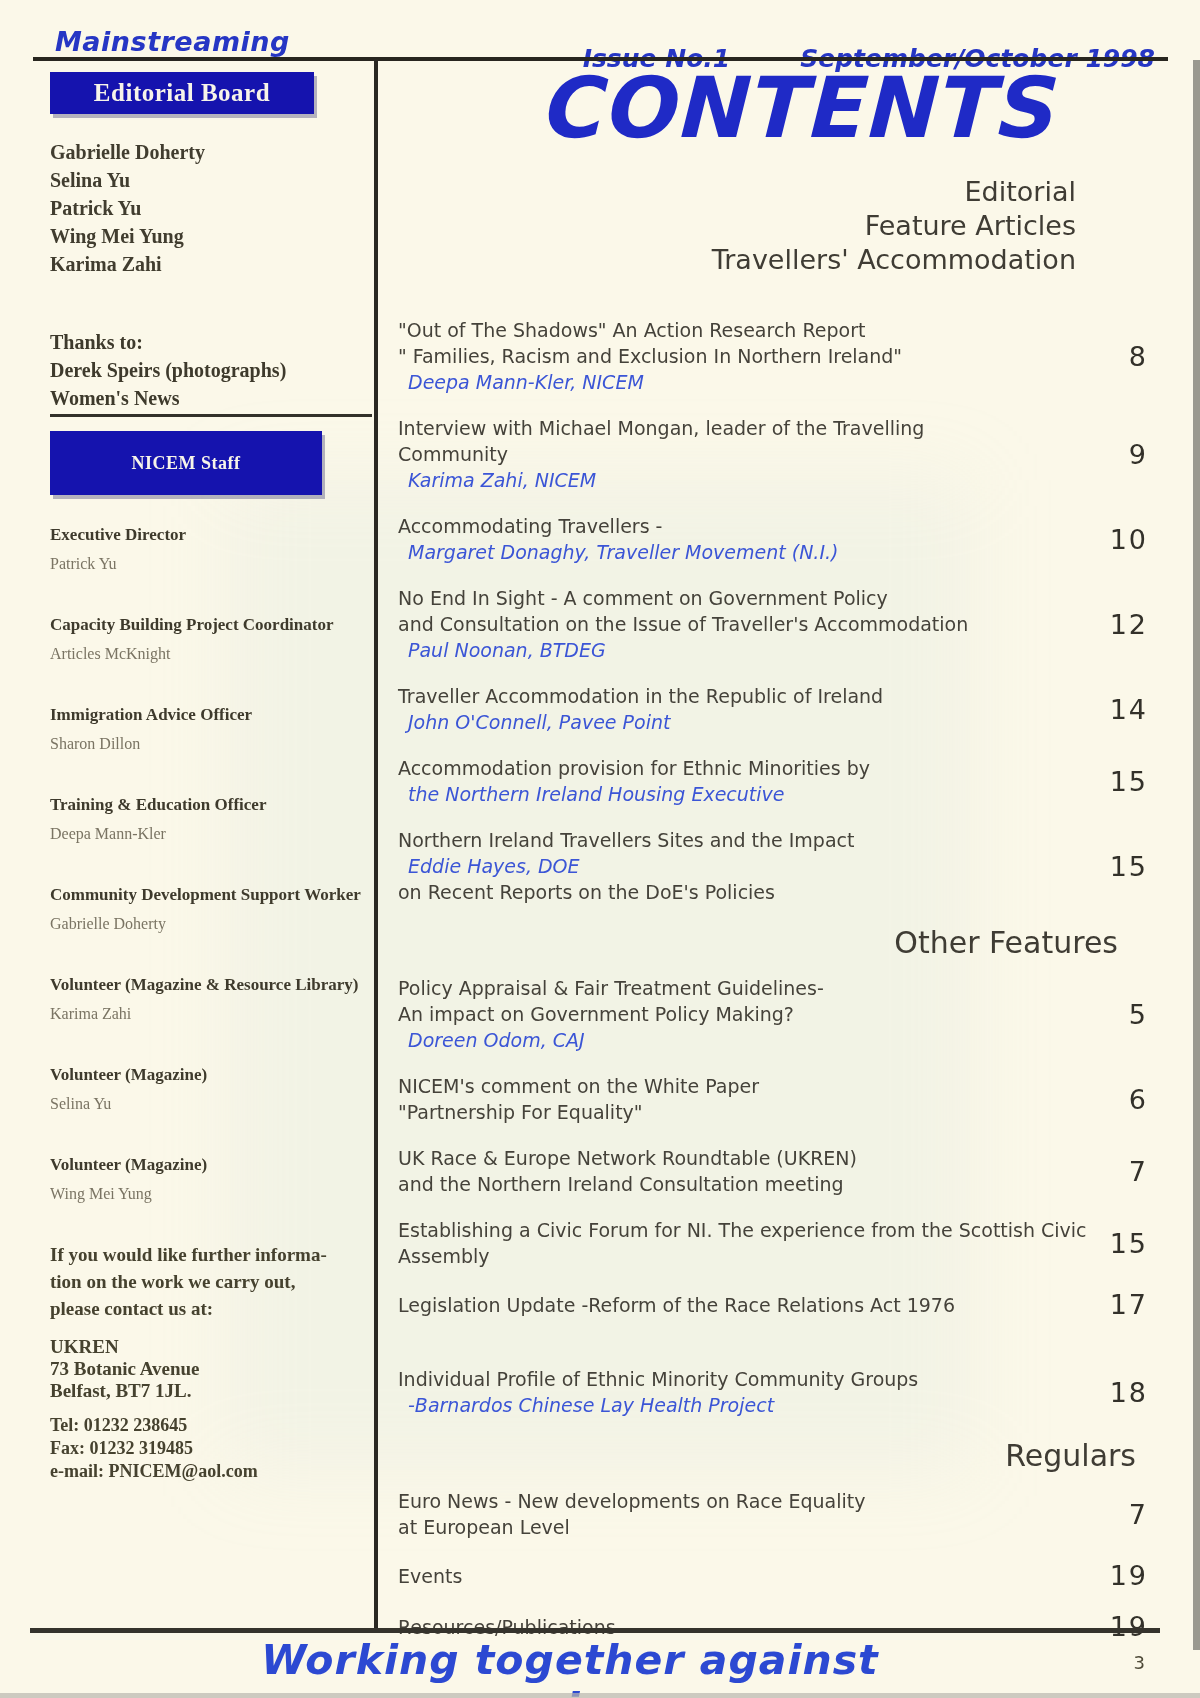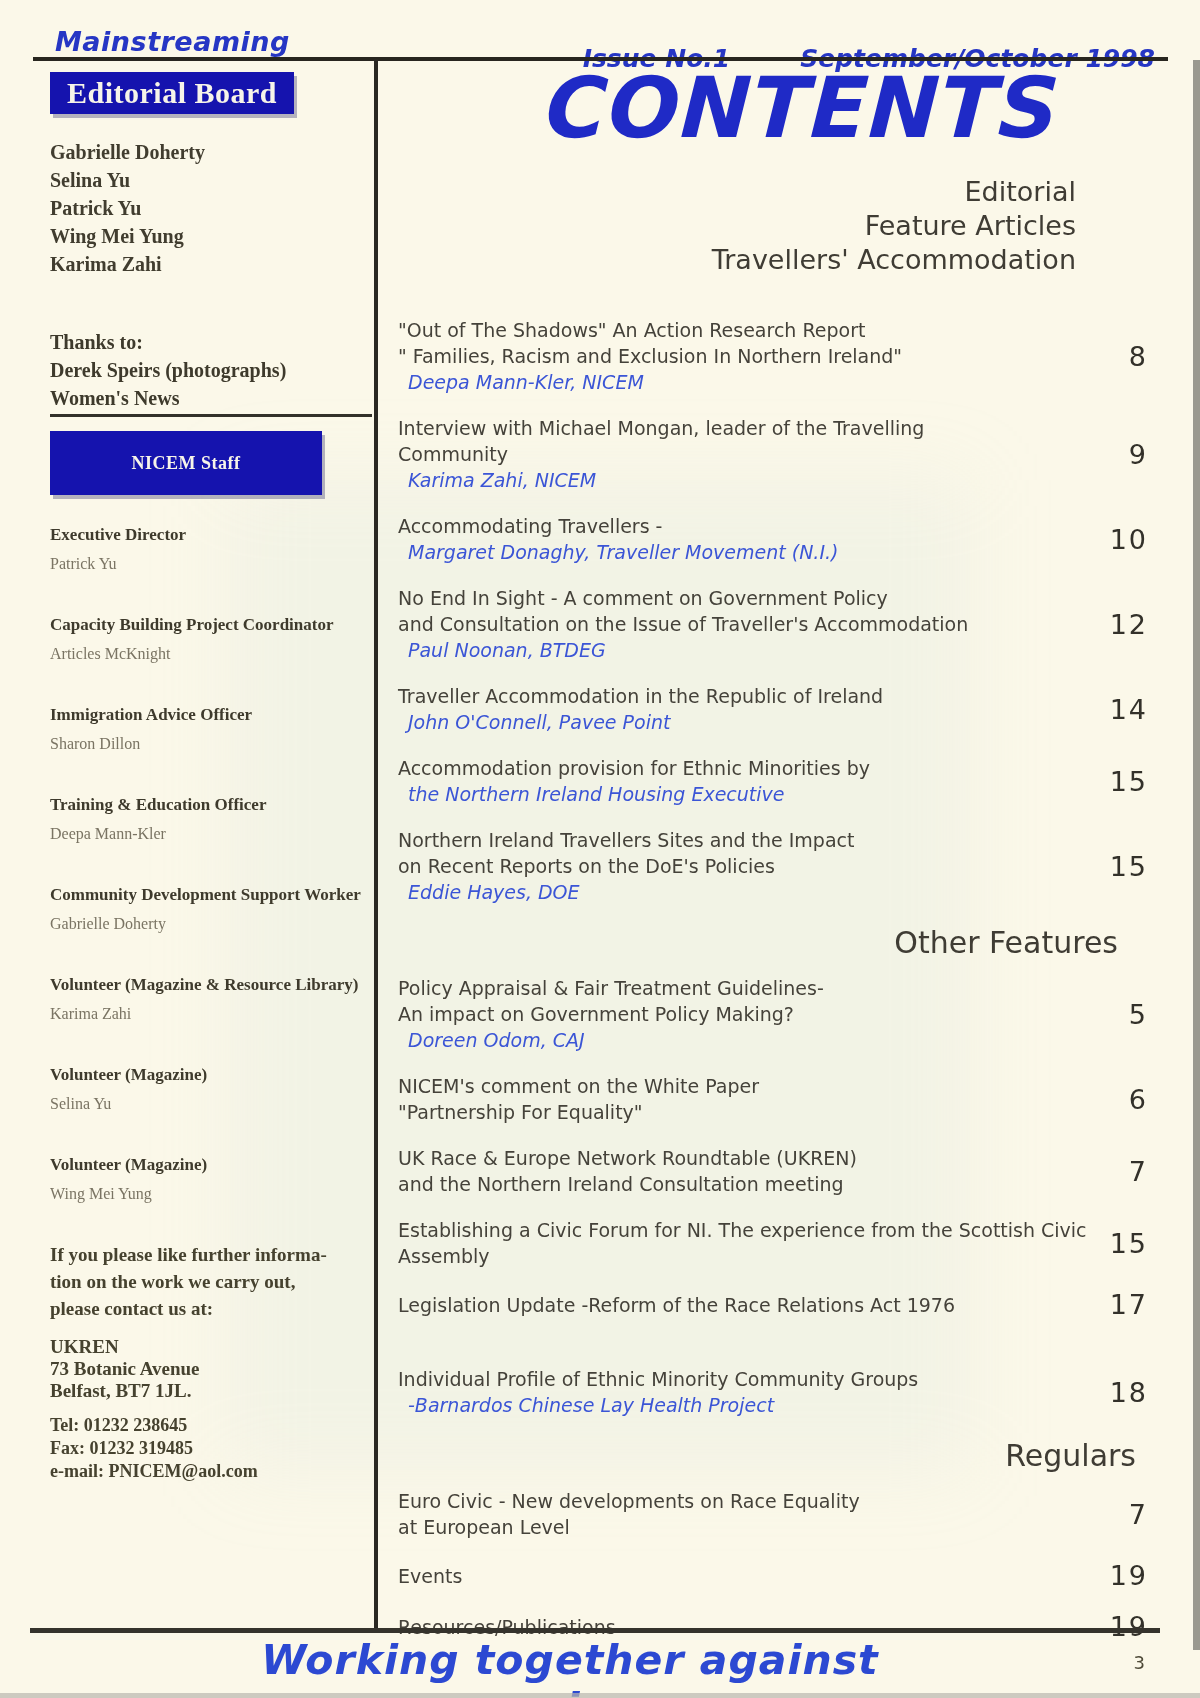--- a/index.html
+++ b/index.html
@@ -21,22 +21,22 @@
   .divider-v{position:absolute;left:374px;top:59px;width:4px;height:1572px;background:#2a2822;}
 
   
   .script{font-style:italic;font-weight:bold;color:#2636c4;}
   .masthead{position:absolute;left:55px;top:26px;font-size:27px;letter-spacing:.5px;}
   .issue-line{position:absolute;right:45px;top:44px;font-size:25px;display:flex;gap:70px;}
 
   
   .sidebar{position:absolute;left:50px;top:72px;width:322px;font-family:"Liberation Serif",serif;color:#3e3a2c;}
   .bluebox{background:#1513ae;color:#f7f4e9;height:42px;display:flex;align-items:center;justify-content:center;
-    font-weight:bold;font-size:30px;letter-spacing:.5px;box-shadow:3px 4px 0 rgba(50,50,110,.35);
-    font-family:"Liberation Serif",serif;width:244px;}
+    font-weight:bold;font-size:25px;letter-spacing:.5px;box-shadow:3px 4px 0 rgba(50,50,110,.35);
+    font-family:"Liberation Serif",serif;width:264px;}
   .staff-box{height:64px;width:272px;margin-top:14px;font-size:18px;}
   .board-names{margin-top:24px;font-size:20px;font-weight:bold;line-height:28px;color:#413d2f;}
   .thanks{margin-top:50px;font-size:20px;font-weight:bold;line-height:28px;}
   .sidebar-rule{height:3px;background:#33312a;margin-top:2px;width:322px;}
   .staff-entry{margin-top:28px;}
   .staff-entry + .staff-entry{margin-top:38px;}
   .staff-role{font-size:17px;font-weight:bold;color:#3e3a2c;line-height:24px;}
   .staff-name{font-size:16px;color:#7a7463;line-height:22px;margin-top:6px;}
   .contact-intro{margin-top:36px;font-size:19px;font-weight:bold;line-height:27px;color:#46422f;}
   .address{margin-top:14px;font-size:19px;font-weight:bold;line-height:22px;color:#46422f;}
@@ -120,21 +120,21 @@
   <div class="staff-entry">
     <div class="staff-role">Volunteer (Magazine)</div>
     <div class="staff-name">Selina Yu</div>
   </div>
   <div class="staff-entry">
     <div class="staff-role">Volunteer (Magazine)</div>
     <div class="staff-name">Wing Mei Yung</div>
   </div>
 
   <div class="contact-intro">
-    <div>If you please like further informa-</div>
+    <div>If you would like further informa-</div>
     <div>tion on the work we carry out,</div>
     <div>please contact us at:</div>
   </div>
   <div class="address">
     <div>UKREN</div>
     <div>73 Botanic  Avenue</div>
     <div>Belfast, BT7 1JL.</div>
   </div>
   <div class="phones">
     <div>Tel: 01232 238645</div>
@@ -199,22 +199,22 @@
     <div class="entry-lines">
       <div class="eline">Accommodation provision for Ethnic Minorities by</div>
       <div class="eline blue">the Northern Ireland Housing Executive</div>
     </div>
     <div class="pageno">15</div>
   </div>
 
   <div class="entry">
     <div class="entry-lines">
       <div class="eline">Northern Ireland Travellers Sites and the Impact</div>
+      <div class="eline blue">Eddie Hayes, DOE</div>
       <div class="eline">on Recent Reports on the DoE's Policies</div>
-      <div class="eline blue">Eddie Hayes, DOE</div>
     </div>
     <div class="pageno">15</div>
   </div>
 
   <div class="section-heading pad-b">Other Features</div>
 
   <div class="entry">
     <div class="entry-lines">
       <div class="eline">Policy Appraisal &amp; Fair Treatment Guidelines-</div>
       <div class="eline">An impact on Government Policy Making?</div>
@@ -259,21 +259,21 @@
       <div class="eline">Individual Profile of Ethnic Minority Community Groups</div>
       <div class="eline blue">-Barnardos Chinese Lay Health Project</div>
     </div>
     <div class="pageno">18</div>
   </div>
 
   <div class="section-heading pad-c">Regulars</div>
 
   <div class="entry">
     <div class="entry-lines">
-      <div class="eline">Euro Civic - New developments on Race Equality</div>
+      <div class="eline">Euro News - New developments on Race Equality</div>
       <div class="eline">at European Level</div>
     </div>
     <div class="pageno">7</div>
   </div>
 
   <div class="entry">
     <div class="entry-lines">
       <div class="eline">Events</div>
     </div>
     <div class="pageno">19</div>

